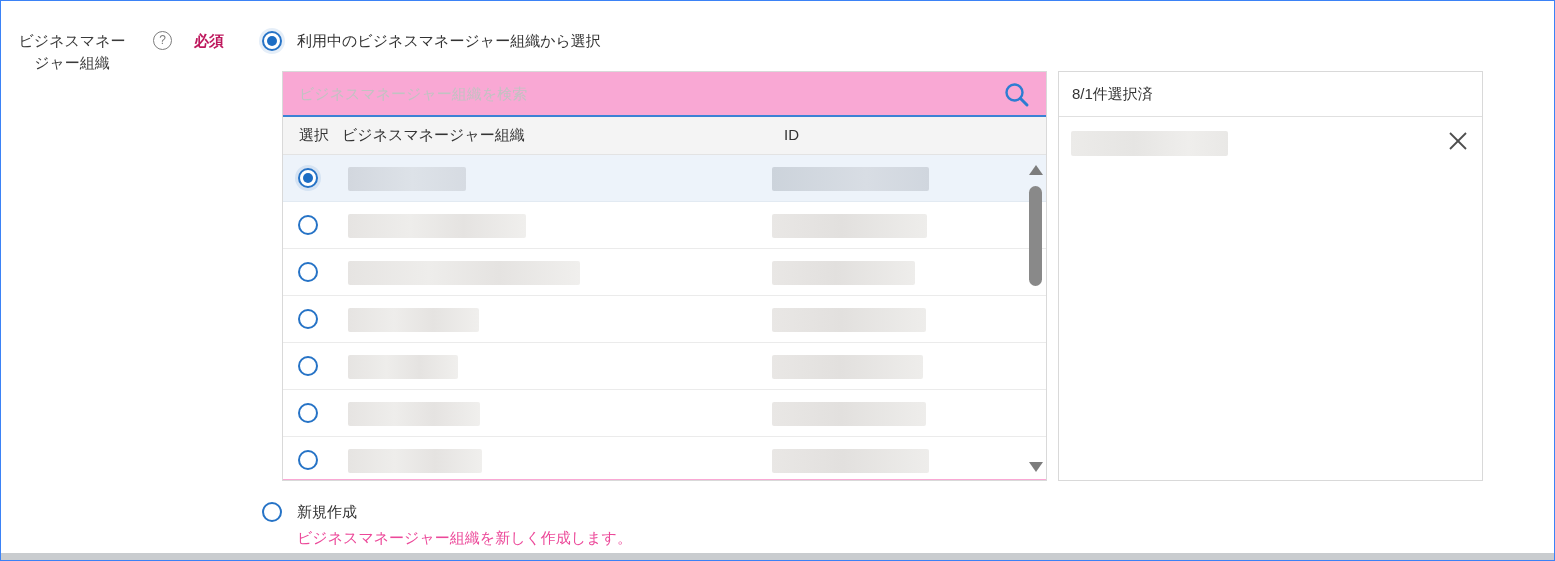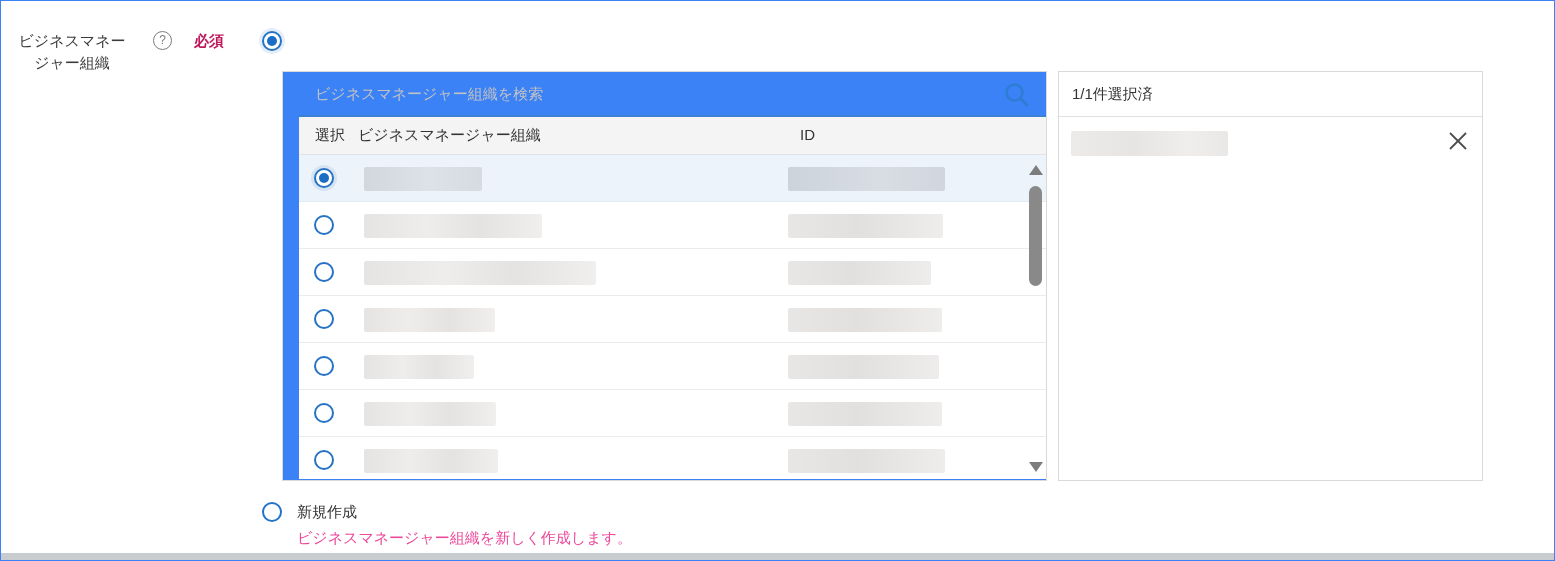--- a/index.html
+++ b/index.html
@@ -29,21 +29,21 @@
   .radio.checked::after{content:"";display:block;width:10px;height:10px;border-radius:50%;
     background:#1c6dc4;margin:3px;}
   .opt1-radio{position:absolute;left:261px;top:30px;}
   .opt1-label{position:absolute;left:296px;top:31px;font-size:15px;color:#333;}
   .opt2-radio{position:absolute;left:261px;top:501px;}
   .opt2-label{position:absolute;left:296px;top:502px;font-size:15px;color:#333;}
   .opt2-desc{position:absolute;left:296px;top:528px;font-size:15px;color:#ec4899;}
 
   
   .list{position:absolute;left:281px;top:70px;width:765px;height:410px;box-sizing:border-box;
-    border:1px solid #d9d9d9;background:#3b82f6;padding-left:16px;}
+    border:1px solid #d9d9d9;background:#f9a8d4;}
   .search-row{position:relative;height:45px;border-bottom:2px solid #3b82d4;box-sizing:border-box;}
   .search-input{width:100%;height:100%;border:none;outline:none;box-sizing:border-box;
     padding:0 46px 0 16px;font-size:15px;color:#333;font-family:inherit;background:transparent;}
   .search-input::placeholder{color:#c2c2c2;opacity:1;}
   .search-icon{position:absolute;right:16px;top:9px;}
   .table-header{position:relative;height:38px;background:#f4f4f4;border-bottom:1px solid #e3e3e3;
     box-sizing:border-box;font-size:15px;color:#333;font-weight:500;}
   .table-header span{position:absolute;top:9px;text-align:center;}
   .th-select{left:16px;}
   .th-org{left:59px;}
@@ -86,20 +86,21 @@
 
   <div class="field-label">
     <div>ビジネスマネー</div>
     <div>ジャー組織</div>
   </div>
 
   <div class="help-icon">?</div>
   <div class="required">必須</div>
 
   <div class="radio checked opt1-radio"></div>
+  <div class="opt1-label">利用中のビジネスマネージャー組織から選択</div>
 
   <div class="list">
     <div class="search-row">
       <input type="text" class="search-input" placeholder="ビジネスマネージャー組織を検索" style="">
       <svg class="search-icon" width="27" height="27" viewBox="0 0 27 27">
         <circle cx="11.5" cy="11.5" r="8" fill="none" stroke="#2d7dd2" stroke-width="2.4"></circle>
         <line x1="17.5" y1="17.5" x2="24" y2="24" stroke="#2d7dd2" stroke-width="3" stroke-linecap="round"></line>
       </svg>
     </div>
     <div class="table-header">
@@ -145,21 +146,21 @@
         </div>
       </div>
     <div class="scrollbar">
       <div class="sb-up"></div>
       <div class="sb-thumb"></div>
       <div class="sb-down"></div>
     </div>
   </div>
 
   <div class="panel">
-    <div class="panel-header">1/1件選択済</div>
+    <div class="panel-header">8/1件選択済</div>
     <div id="panel-items">
         <div class="panel-item">
           <div class="item-blob"></div>
           <button class="item-close">
             <svg width="22" height="22" viewBox="0 0 22 22">
               <line x1="3" y1="3" x2="19" y2="19" stroke="#4d4d4d" stroke-width="1.8"></line>
               <line x1="19" y1="3" x2="3" y2="19" stroke="#4d4d4d" stroke-width="1.8"></line>
             </svg>
           </button>
         </div>

